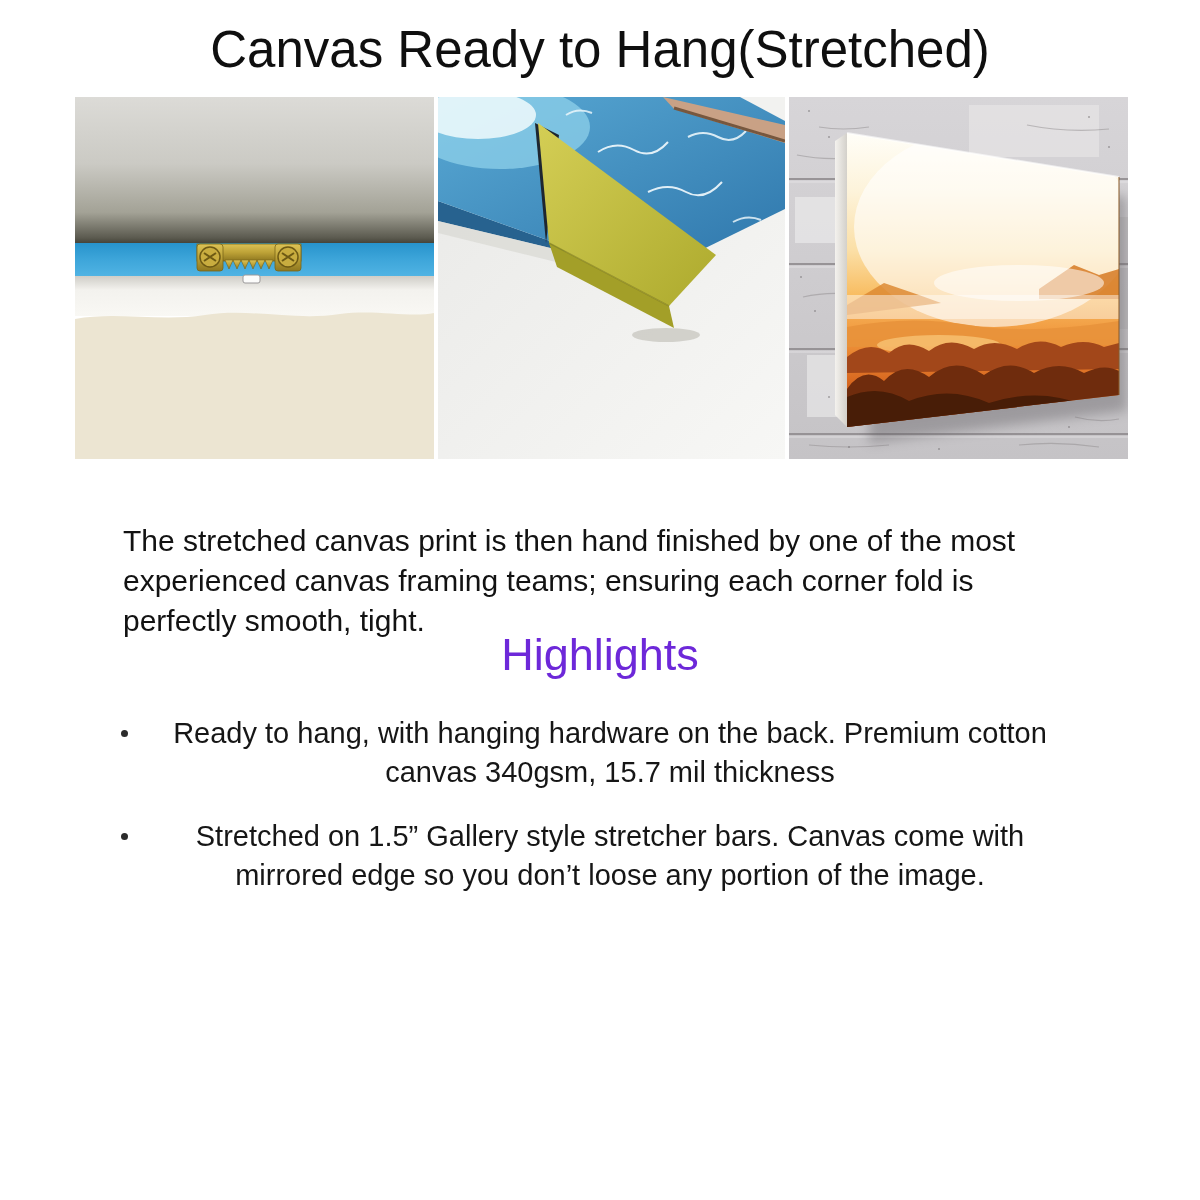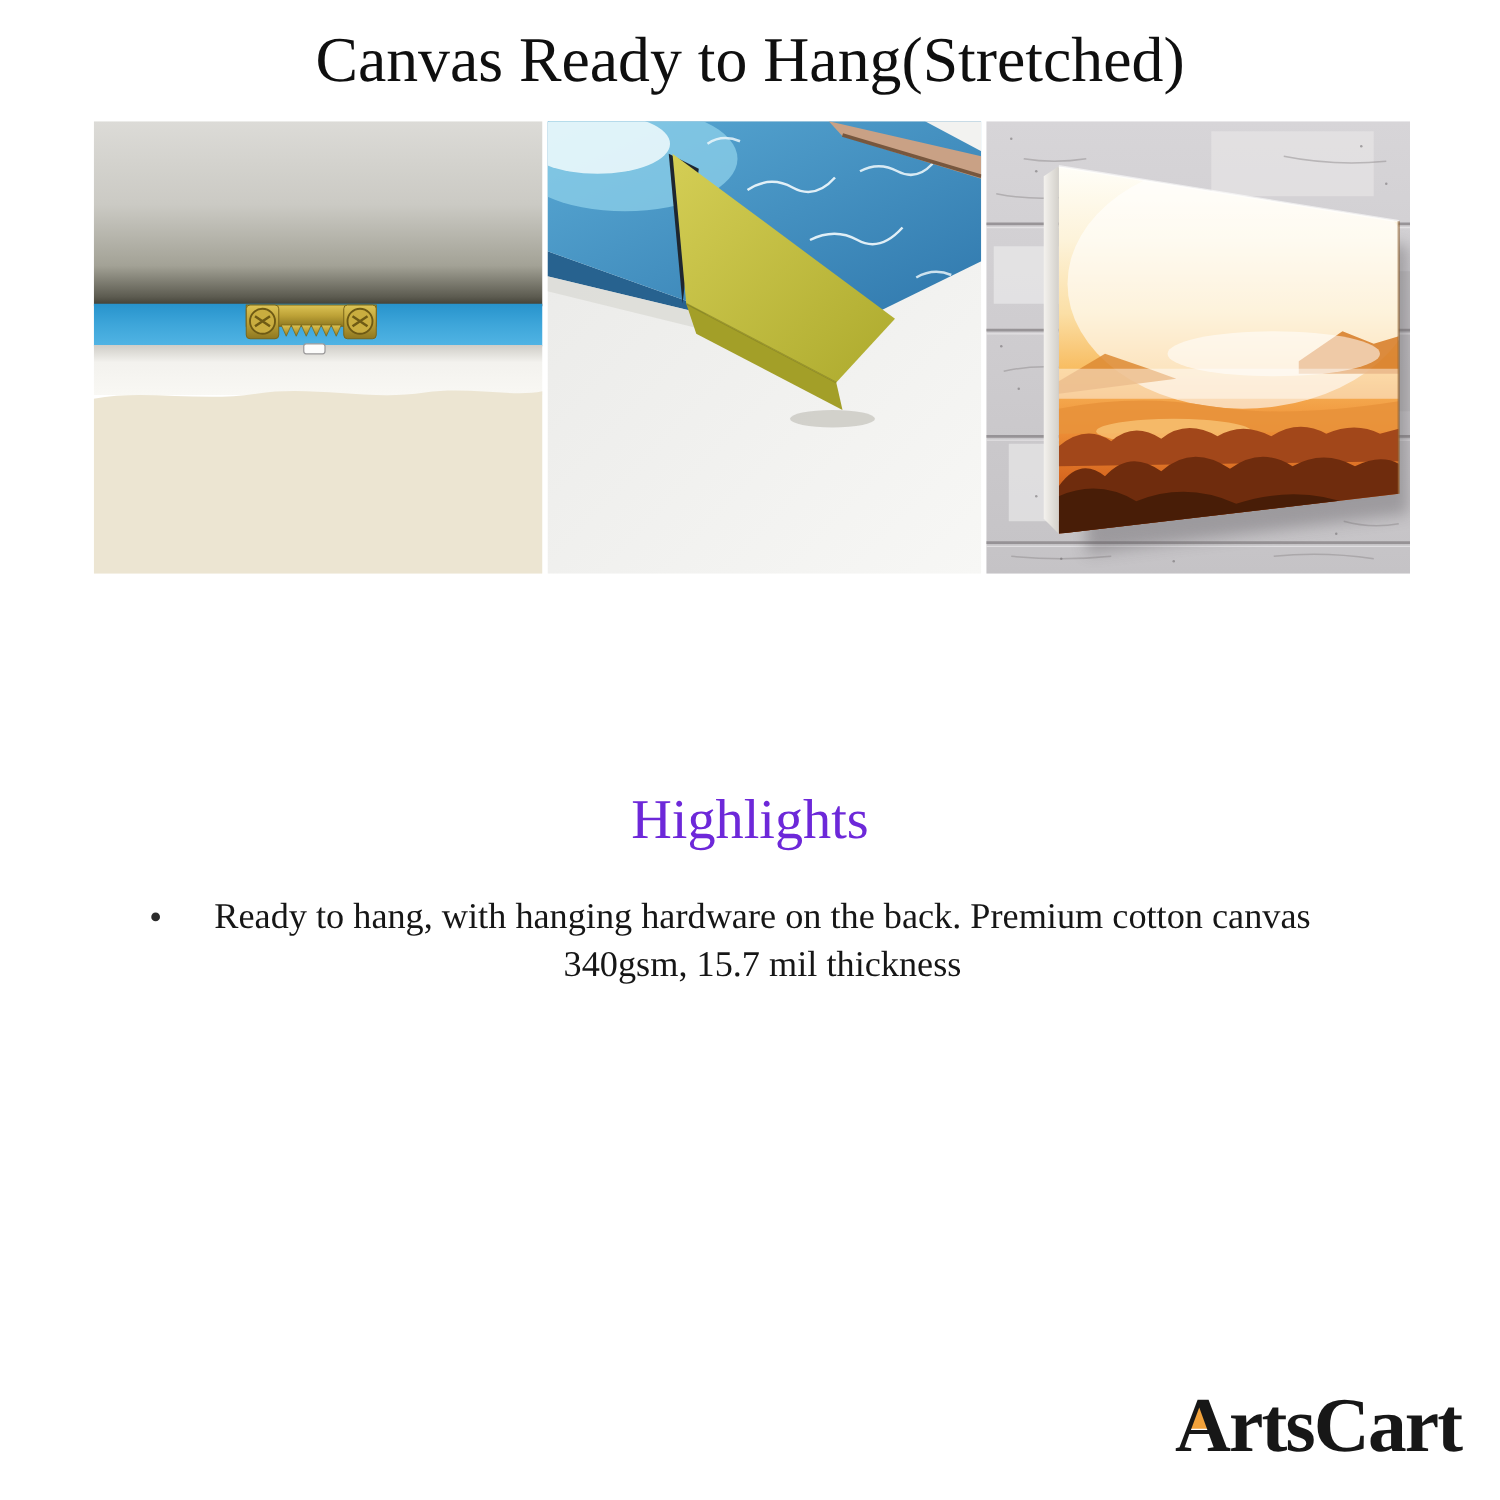--- a/index.html
+++ b/index.html
@@ -1,18 +1,18 @@
 <!DOCTYPE html>
 <html><head>
 <meta charset="utf-8">
 <style>
   html,body{margin:0;padding:0;background:#ffffff;}
   .page{
     position:relative;width:1200px;height:1200px;background:#ffffff;
-    font-family:Liberation Serif, serif;color:#141414;overflow:hidden;
+    font-family:Liberation Sans, sans-serif;color:#141414;overflow:hidden;
   }
   .title{
     position:absolute;top:20px;left:0;width:100%;text-align:center;
     font-size:51px;font-weight:400;letter-spacing:0;color:#0f0f0f;margin:0;
   }
   .photos{
     position:absolute;top:97px;left:75px;display:flex;gap:4px;height:362px;
   }
   .photo{display:block;height:362px;}
   .description{
@@ -210,25 +210,23 @@
         <path d="M58,260 Q80,242 100,256 Q118,240 140,254 Q160,238 185,252 Q205,240 228,252 Q250,238 272,250 Q295,240 315,250 L330,246 L330,272 L58,276 Z" fill="#a2471a"></path>
         <path d="M58,292 Q75,268 95,284 Q115,262 140,280 Q165,258 195,278 Q220,260 245,276 Q270,262 295,276 Q315,266 330,274 L330,330 L58,330 Z" fill="#6f2c0d"></path>
         <path d="M58,330 L58,300 Q90,286 120,304 Q160,288 200,306 Q250,290 295,308 Q318,296 330,304 L330,330 Z" fill="#481d07"></path>
       </g>
       <line x1="58" y1="36" x2="330" y2="80" stroke="#ffffff" stroke-width="2" opacity="0.6"></line>
       <line x1="330" y1="80" x2="330" y2="298" stroke="#8a5a28" stroke-width="2" opacity="0.5"></line>
     </svg>
 
   </div>
 
+  <p class="description">The stretched canvas print is then hand finished by one of the most experienced canvas framing teams; ensuring each corner fold is perfectly smooth, tight.</p>
 
   <h2 class="highlights-heading">Highlights</h2>
 
   <ul class="highlights-list">
     <li>Ready to hang,  with hanging hardware on the back.  Premium cotton canvas 340gsm, 15.7 mil thickness</li>
+    <li>Stretched on 1.5” Gallery style stretcher bars. Canvas come with mirrored edge so you don’t loose any portion of the image.</li>
   </ul>
 
-  <div class="logo">
-    <span class="logo-tri"></span>
-    <span class="logo-text">ArtsCart</span>
-  </div>
 
 </div>
 
 </body></html>

